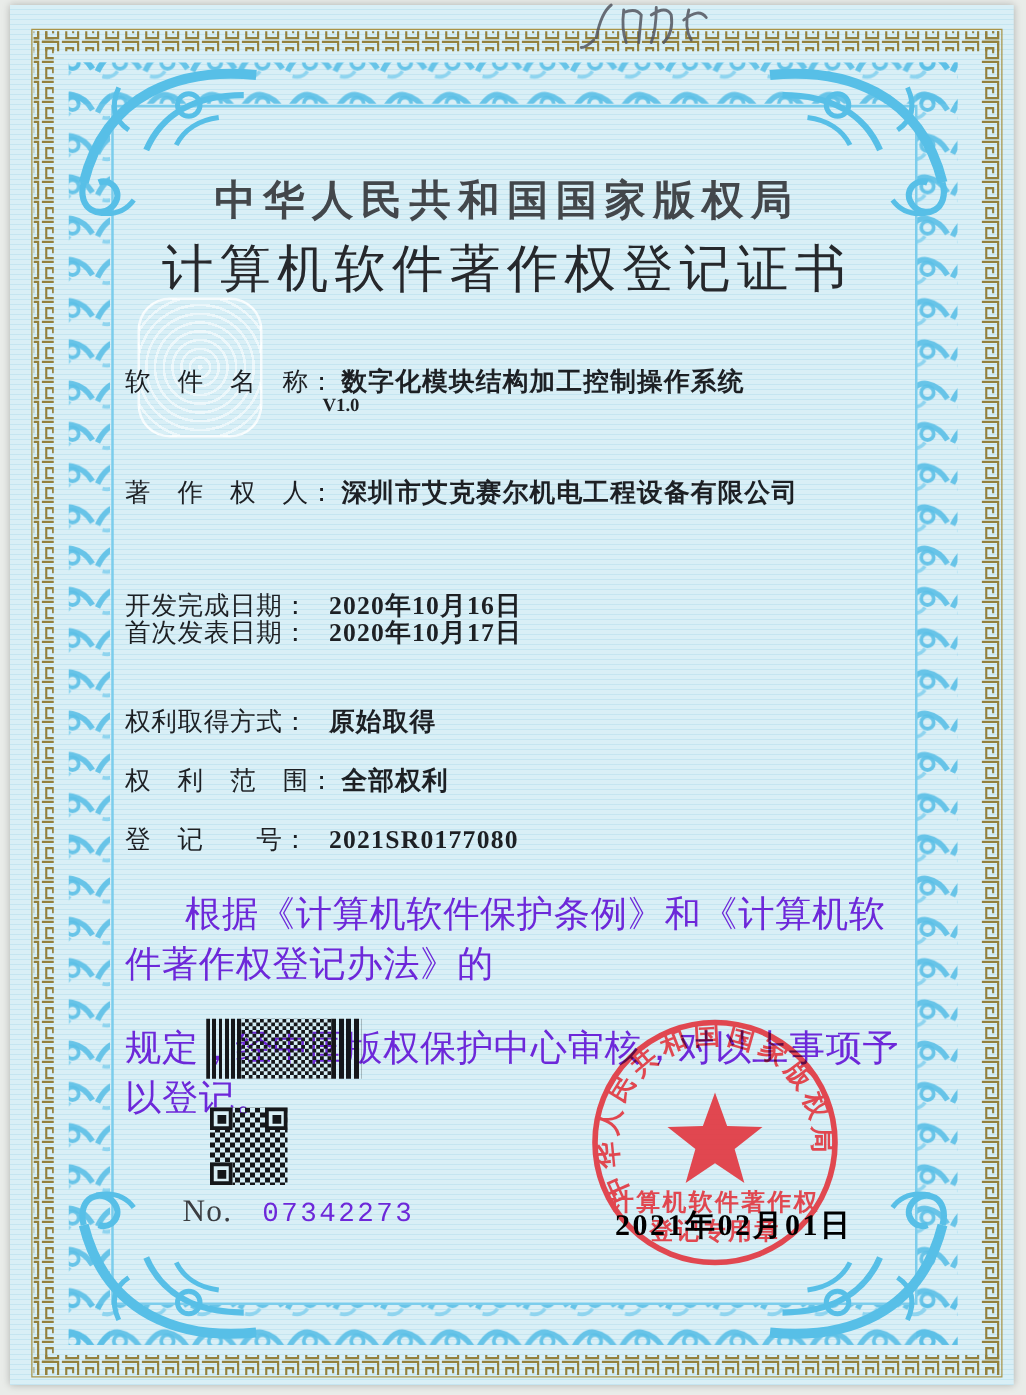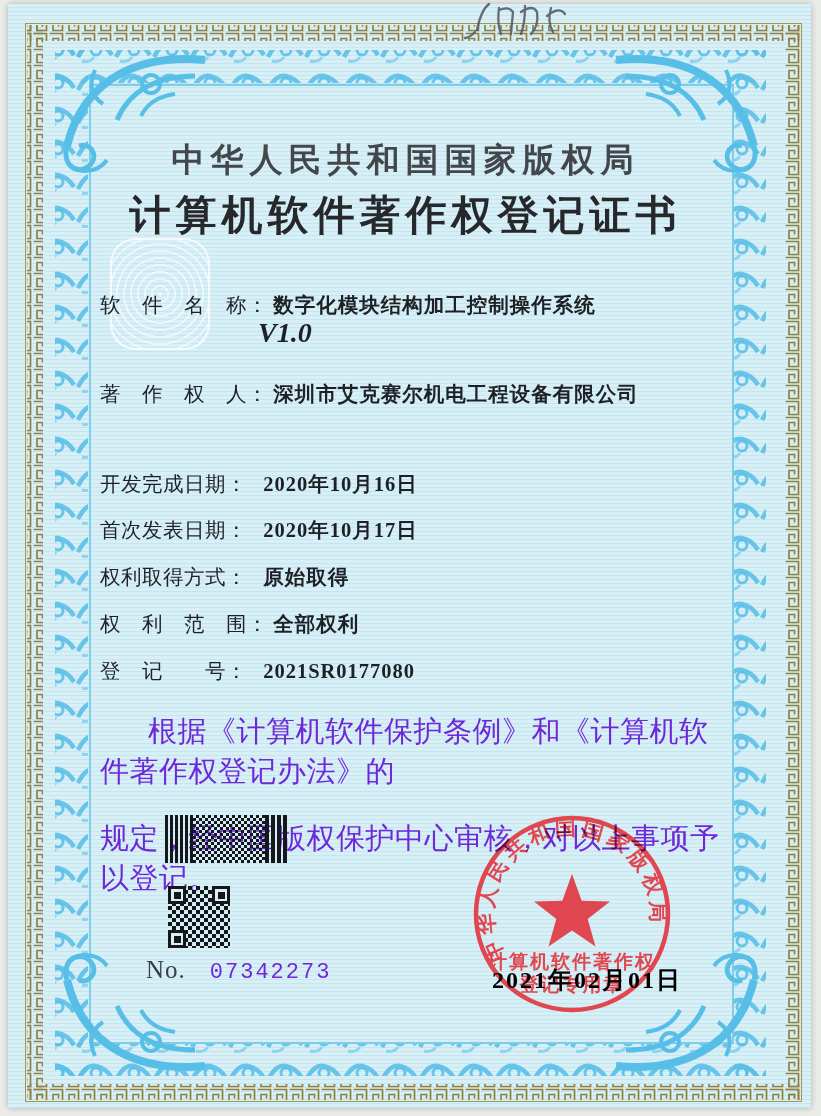--- a/index.html
+++ b/index.html
@@ -28,31 +28,31 @@
     z-index:1;
   }
   .authority{
     position:absolute;left:60px;right:70px;top:138px;
     text-align:center;font-size:33px;letter-spacing:6px;
     color:#43474b;font-weight:600;white-space:nowrap;
   }
   .cert-title{
     position:absolute;left:60px;right:70px;top:188px;
     text-align:center;font-size:41px;letter-spacing:5px;
-    color:#26282c;font-weight:bold;white-space:nowrap;
+    color:#26282c;font-weight:normal;white-space:nowrap;
   }
   .certno{
     position:absolute;left:505px;top:249px;font-size:17.5px;
     color:#2a2d31;font-weight:bold;letter-spacing:1px;white-space:nowrap;
   }
   .certno .sp{display:inline-block;width:14px;}
   .row{position:absolute;left:100px;font-size:20.5px;color:#1d2024;white-space:nowrap;}
   .row .lab{display:inline-block;min-width:158px;font-weight:normal;letter-spacing:0.5px;}
   .row .val{font-weight:600;letter-spacing:1px;}
-  .row-v2{position:absolute;left:258px;font-size:28px;font-weight:600;color:#1d2024;font-style:italic;}
+  .row-v2{position:absolute;left:258px;font-size:15px;font-weight:600;color:#1d2024;}
   .statement{position:absolute;left:100px;width:628px;font-size:29px;color:#6d28d9;letter-spacing:0.5px;}
   .statement .l1{display:block;text-indent:48px;}
   .statement .l2{display:block;margin-top:27px;}
   
   .barcode{position:absolute;left:165px;top:815px;width:124px;height:48px;display:flex;}
   .barcode .bz-l{width:28px;height:100%;background:repeating-linear-gradient(90deg,#15171a 0 3px,rgba(0,0,0,0) 3px 5px);}
   .barcode .bz-m{flex:1;height:100%;background:repeating-conic-gradient(#15171a 0% 25%, rgba(0,0,0,0) 0% 50%) 0 0/6px 6px;}
   .barcode .bz-r{width:24px;height:100%;background:repeating-linear-gradient(90deg,#15171a 0 4px,rgba(0,0,0,0) 4px 6px);}
   
   .qr{position:absolute;left:168px;top:886px;width:62px;height:62px;
@@ -134,21 +134,21 @@
     <div class="row" style="top:380px">
       <span class="lab">著　作　权　人：</span>
       <span class="val">深圳市艾克赛尔机电工程设备有限公司</span>
     </div>
 
     <div class="row" style="top:470px">
       <span class="lab">开发完成日期：</span>
       <span class="val">2020年10月16日</span>
     </div>
 
-    <div class="row" style="top:516px">
+    <div class="row" style="top:492px">
       <span class="lab">首次发表日期：</span>
       <span class="val">2020年10月17日</span>
     </div>
 
     <div class="row" style="top:610px">
       <span class="lab">权　利　范　围：</span>
       <span class="val">全部权利</span>
     </div>
 
     <div class="row" style="top:563px">

